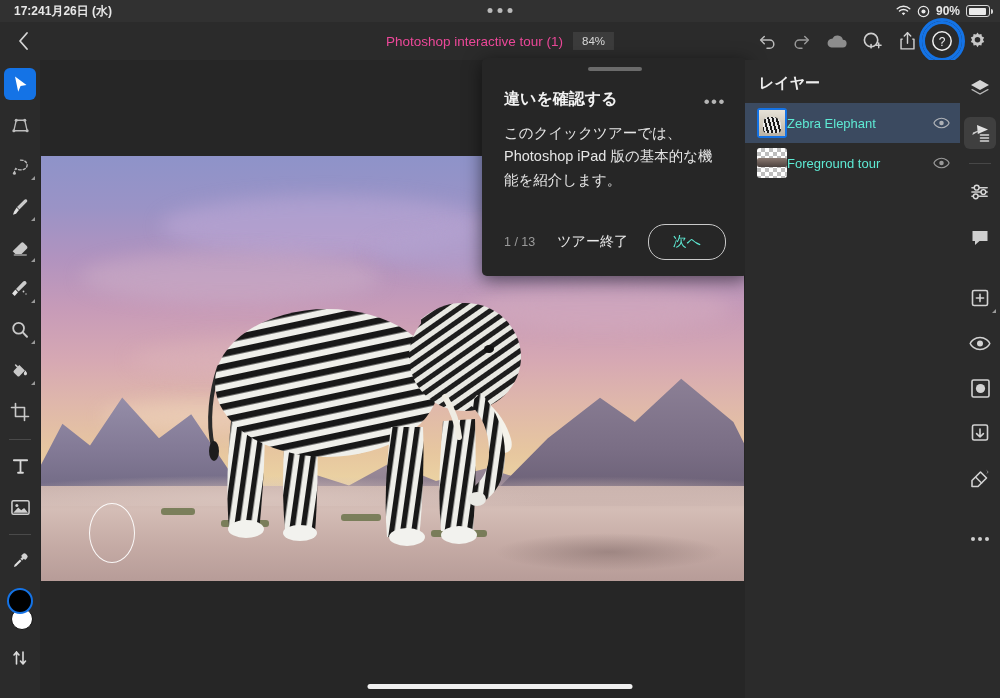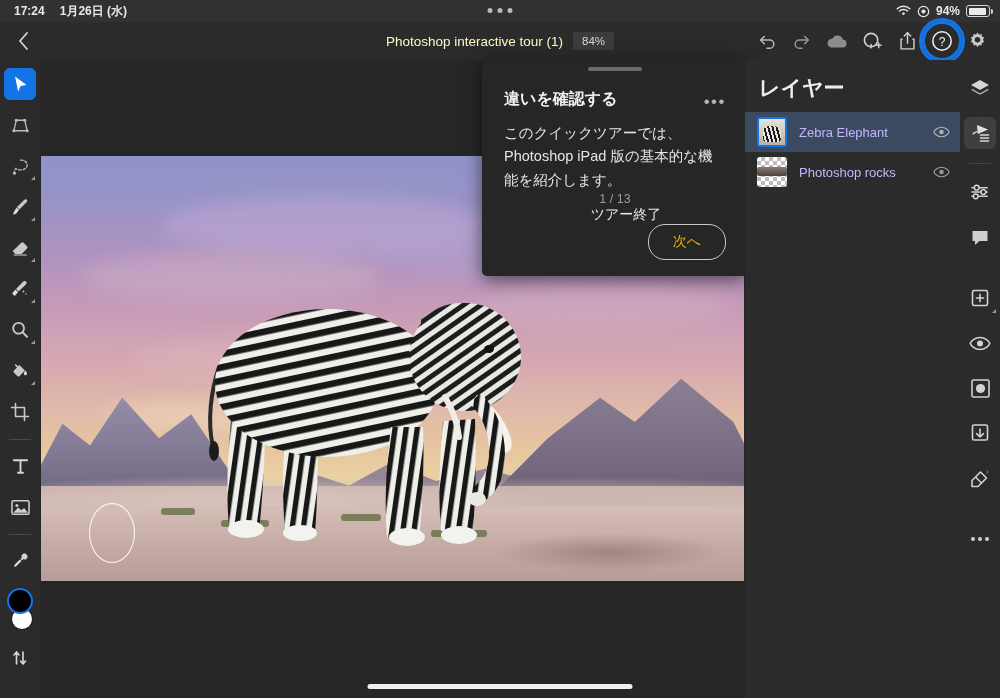--- a/index.html
+++ b/index.html
@@ -10,36 +10,36 @@
     -webkit-font-smoothing: antialiased;
   }
   .screen { position: relative; width: 1000px; height: 698px; background: #262626; }
 
   
   .statusbar {
     position: absolute; top: 0; left: 0; width: 1000px; height: 22px;
     background: #313131; color: #e8e8e8; font-size: 12px;
     display: flex; align-items: center;
   }
-  .sb-left { display: flex; align-items: center; gap: 15px; padding-left: 14px; font-weight: 600; }
+  .sb-left { display: flex; align-items: center; gap: 0; padding-left: 14px; font-weight: 600; }
   .sb-dots { position: absolute; left: 50%; transform: translateX(-50%); display: flex; gap: 5px; top: 8px; }
   .sb-dots i { width: 5px; height: 5px; border-radius: 50%; background: #b9b9b9; display: block; }
   .sb-right { position: absolute; right: 10px; display: flex; align-items: center; gap: 6px; font-size: 12px; font-weight: 600; }
   .batt { width: 24px; height: 12px; border: 1.4px solid #d8d8d8; border-radius: 3px; position: relative; }
   .batt::after { content: ""; position: absolute; right: -4px; top: 3.4px; width: 2px; height: 5px; background: #d8d8d8; border-radius: 0 2px 2px 0; }
   .batt i { position: absolute; left: 1.5px; top: 1.5px; bottom: 1.5px; width: 17px; background: #eaeaea; border-radius: 1px; display: block; }
 
   
   .appbar {
     position: absolute; top: 22px; left: 0; width: 1000px; height: 38px;
     background: #2b2b2b; display: flex; align-items: center;
   }
   .back-btn { width: 46px; height: 38px; display: flex; align-items: center; justify-content: center; }
   .title-wrap { position: absolute; left: 50%; transform: translateX(-50%); display: flex; align-items: center; gap: 10px; }
-  .doc-title { color: #fef9c3; font-size: 13.5px; }
+  .doc-title { color: #ec4899; font-size: 13.5px; }
   .zoom-badge { background: #3c3c3c; color: #d8d8d8; font-size: 11.5px; padding: 3px 9px; border-radius: 0; }
   .appbar-right { position: absolute; right: 6px; display: flex; align-items: center; gap: 1px; }
   .ic-btn { width: 34px; height: 34px; display: flex; align-items: center; justify-content: center; position: relative; }
   .help-rings { position: absolute; left: 50%; top: 50%; transform: translate(-50%,-50%); width: 46px; height: 46px; border-radius: 50%; border: 3px solid #1473e6; }
   .help-rings::after { content: ""; position: absolute; left: 50%; top: 50%; transform: translate(-50%,-50%); width: 34px; height: 34px; border-radius: 50%; border: 3px solid #1473e6; }
 
   
   .toolrail {
     position: absolute; left: 0; top: 60px; width: 40px; bottom: 0;
     background: #2b2b2b; display: flex; flex-direction: column; align-items: center;
@@ -93,45 +93,45 @@
   
   .tour {
     position: absolute; left: 482px; top: 58px; width: 266px; height: 218px;
     background: #262626; border-radius: 5px; box-shadow: 0 4px 18px rgba(0,0,0,.55);
   }
   .tour-grip { width: 54px; height: 4px; border-radius: 2px; background: #6b6b6b; margin: 9px auto 0; }
   .tour-head { display: flex; align-items: flex-start; justify-content: space-between; padding: 18px 22px 0; }
   .tour-title { color: #f2f2f2; font-size: 16px; font-weight: 700; }
   .tour-dots { color: #b5b5b5; font-size: 17px; letter-spacing: 1.5px; line-height: 1; padding-top: 4px; }
   .tour-body { color: #e5e5e5; font-size: 14.5px; line-height: 1.62; padding: 12px 22px 0; }
-  .tour-foot { position: absolute; left: 0; right: 0; bottom: 16px; display: flex; align-items: center; padding: 0 22px; flex-direction: column; }
+  .tour-foot { position: absolute; left: 0; right: 0; bottom: 16px; display: flex; align-items: center; padding: 0 22px; }
   .tour-count { color: #9a9a9a; font-size: 12.5px; }
   .tour-end { color: #eaeaea; font-size: 14px; margin-left: 22px; }
-  .tour-next { margin-left: auto; border: 1.3px solid #c9c9c9; border-radius: 17px; color: #eab308;
+  .tour-next { margin-left: auto; border: 1.3px solid #c9c9c9; border-radius: 17px; color: #5eead4;
     font-size: 14px; padding: 8px 24px; background: transparent; }
 
   
   .layers { position: absolute; right: 40px; top: 60px; width: 215px; bottom: 0; background: #2b2b2b; }
-  .layers-title { color: #ededed; font-size: 21px; font-weight: 700; padding: 14px 0 10px 14px; }
+  .layers-title { color: #ededed; font-size: 15px; font-weight: 700; padding: 14px 0 10px 14px; }
   .layer-row { display: flex; align-items: center; height: 40px; padding: 0 10px 0 12px; }
   .layer-row.sel { background: #3b4a60; }
   .thumb { width: 30px; height: 30px; border-radius: 3px; overflow: hidden; position: relative; flex: none;
     background-image:
       linear-gradient(45deg, #bdbdbd 25%, transparent 25%, transparent 75%, #bdbdbd 75%),
       linear-gradient(45deg, #bdbdbd 25%, #ffffff 25%, #ffffff 75%, #bdbdbd 75%);
     background-size: 8px 8px; background-position: 0 0, 4px 4px; }
   .thumb.sel-b { border: 2px solid #1473e6; }
   .th-eleph { position: absolute; inset: 0; background: linear-gradient(to bottom, #e6e2d8 0%, #cfc8bb 55%, #b9b1a4 100%); }
   .th-eleph::after { content: ""; position: absolute; left: 4px; bottom: 3px; right: 4px; height: 16px; border-radius: 6px 8px 4px 4px;
     background: repeating-linear-gradient(75deg, #1b1b1b 0 2px, #e9e9e9 2px 4px); }
   .th-rock { position: absolute; left: 0; right: 0; top: 10px; height: 9px;
     background: linear-gradient(to bottom, #8a7a72 0%, #6b5d57 50%, #4c4340 100%); border-radius: 2px; }
   .th-sky { position: absolute; left: 0; right: 0; top: 8px; height: 13px;
     background: linear-gradient(to bottom, #7f86c2 0%, #b58fb4 38%, #e0a48f 68%, #6b5e6a 100%); }
-  .layer-name { color: #c4b5fd; font-size: 13px; margin-left: 12px; flex: 1; }
+  .layer-name { color: #5eead4; font-size: 13px; flex: 1; }
   .eye { opacity: .78; }
 
   
   .rightrail { position: absolute; right: 0; top: 60px; width: 40px; bottom: 0; background: #2b2b2b;
     display: flex; flex-direction: column; align-items: center; padding-top: 12px; }
   .rtool { width: 32px; height: 32px; margin-bottom: 13px; display: flex; align-items: center; justify-content: center; border-radius: 6px; position: relative; }
   .rtool.active { background: #3f3f3f; }
   .rtool .caret { position: absolute; right: 0px; bottom: 1px; width: 0; height: 0; border-left: 4px solid transparent; border-bottom: 4px solid #9a9a9a; }
   .rail-sep { width: 22px; height: 1px; background: #474747; margin: 1px 0 12px; }
   .rail-gap { height: 16px; }
@@ -162,21 +162,21 @@
             <path d="M3.7 6.1a6.2 6.2 0 0 1 8.6 0" stroke="#e8e8e8" stroke-width="1.5" fill="none" stroke-linecap="round"></path>
             <path d="M1.3 3.6a9.7 9.7 0 0 1 13.4 0" stroke="#e8e8e8" stroke-width="1.5" fill="none" stroke-linecap="round"></path>
           </svg>
       </span>
       <span>
         <svg width="13" height="13" viewBox="0 0 14 14">
             <circle cx="7" cy="7" r="5.6" stroke="#e8e8e8" stroke-width="1.3" fill="none"></circle>
             <circle cx="7" cy="7" r="2.2" fill="#e8e8e8"></circle>
           </svg>
       </span>
-      <span>94%</span>
+      <span>90%</span>
       <span class="batt">
           <i></i>
         </span>
     </div>
   </div>
 
   <div class="appbar">
     <div class="back-btn">
       <svg width="13" height="20" viewBox="0 0 13 20">
           <path d="M10 2 3 10l7 8" stroke="#d6d6d6" stroke-width="1.8" fill="none" stroke-linecap="round" stroke-linejoin="round"></path>
@@ -428,21 +428,21 @@
             <path d="M9 1C4.6 1 1.6 4.2 1 6c.6 1.8 3.6 5 8 5s7.4-3.2 8-5c-.6-1.8-3.6-5-8-5z" stroke="#cfcfcf" stroke-width="1.2" fill="none"></path>
             <circle cx="9" cy="6" r="2.4" fill="#cfcfcf"></circle>
           </svg>
       </span>
     </div>
 
     <div class="layer-row">
       <span class="thumb">
           <span class="th-rock"></span>
         </span>
-      <span class="layer-name">Photoshop rocks</span>
+      <span class="layer-name">Foreground tour</span>
       <span class="eye">
         <svg width="17" height="12" viewBox="0 0 18 12">
             <path d="M9 1C4.6 1 1.6 4.2 1 6c.6 1.8 3.6 5 8 5s7.4-3.2 8-5c-.6-1.8-3.6-5-8-5z" stroke="#b8b8b8" stroke-width="1.2" fill="none"></path>
             <circle cx="9" cy="6" r="2.4" fill="#b8b8b8"></circle>
           </svg>
       </span>
     </div>
 
   </div>
 

